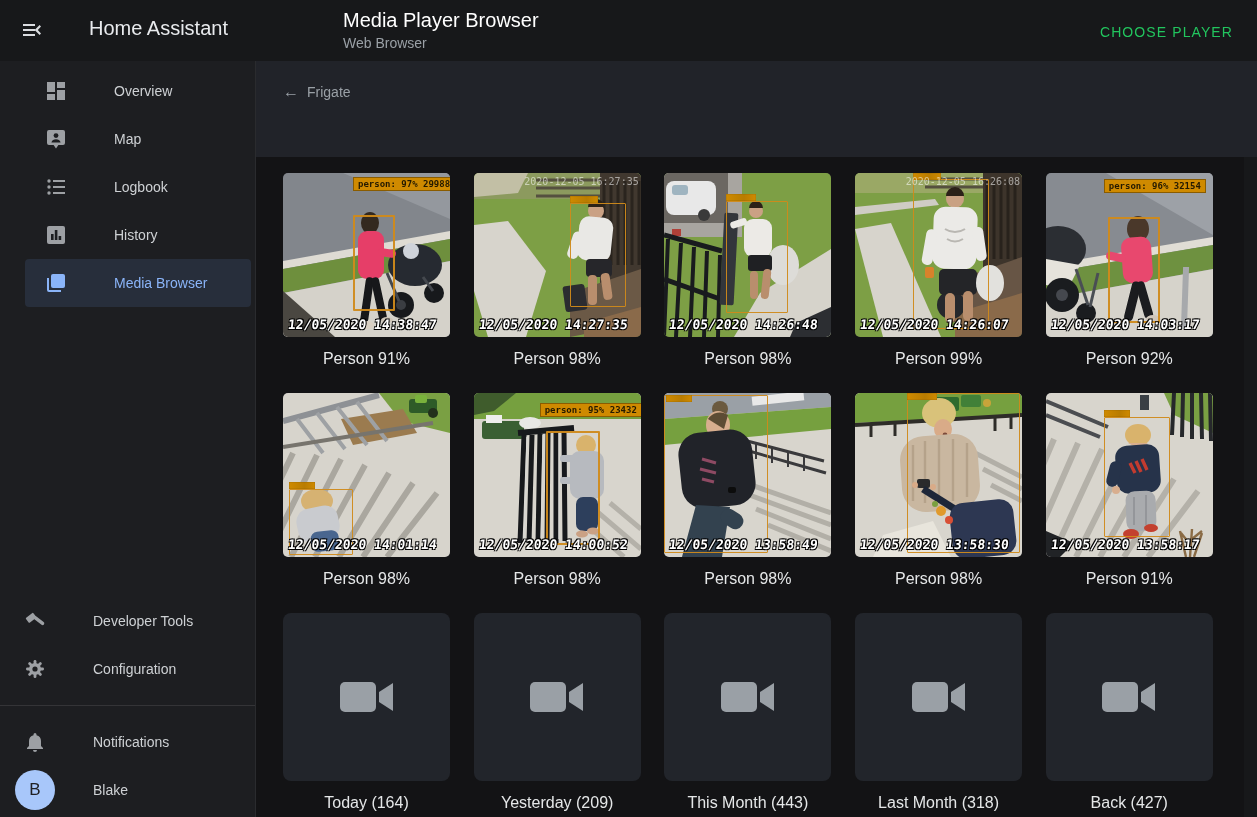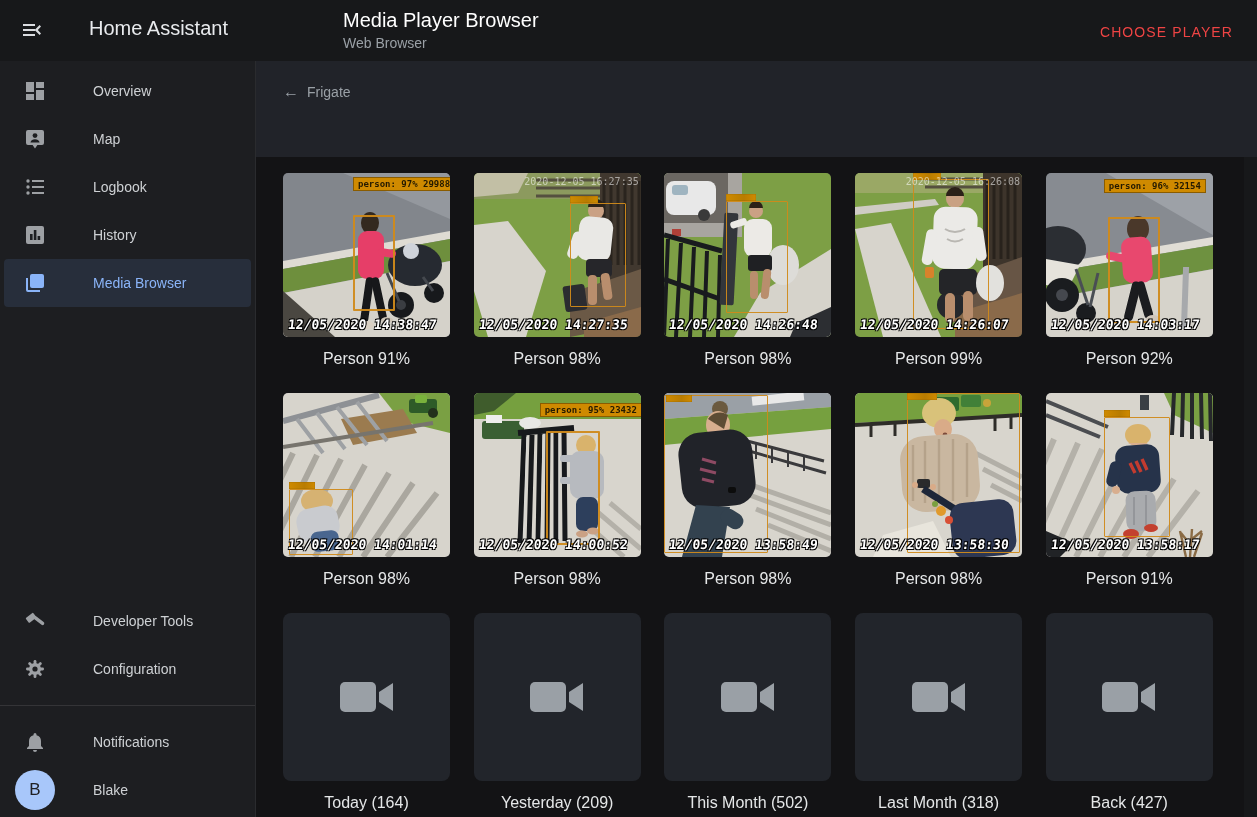--- a/index.html
+++ b/index.html
@@ -8,25 +8,25 @@
   #app { position:relative; width:1257px; height:817px; background:#131315; }
 
   
   .topbar { position:absolute; left:0; top:0; width:1257px; height:61px; background:#17181a; z-index:10; }
   .menu-btn { position:absolute; left:20px; top:18px; width:24px; height:24px; cursor:pointer; }
   .ha-title { position:absolute; left:89px; top:17px; font-size:20px; color:#e8eaed; }
   .pt-wrap  { position:absolute; left:343px; top:8px; }
   .pt-title { font-size:20px; line-height:24px; color:#ffffff; }
   .pt-sub   { font-size:14px; line-height:16px; margin-top:3px; color:#9aa0a6; }
   .choose-player { position:absolute; right:16px; top:20px; font-size:14px; font-weight:500;
-                   letter-spacing:1.1px; color:#ef4444; cursor:pointer; padding:4px 8px; }
+                   letter-spacing:1.1px; color:#22c55e; cursor:pointer; padding:4px 8px; }
 
   
   .sidebar { position:absolute; left:0; top:61px; width:256px; bottom:0; background:#1d1e21;
-             border-right:1px solid rgba(255,255,255,0.06); }
+             border-right:1px solid rgba(255,255,255,0.06);padding-left:21px; }
   .side-nav { padding-top:6px; }
   .side-item { height:48px; display:flex; align-items:center; padding-left:19px; cursor:pointer;
                color:#ced1d4; font-size:14px; margin:0 4px; border-radius:4px; }
   .side-item .icn { width:24px; height:24px; flex:0 0 24px; }
   .side-item .lbl { margin-left:46px; white-space:nowrap; }
   .side-item.selected { background:#272e3b; color:#8ab4f8; }
   .side-item.selected svg path, .side-item.selected svg circle, .side-item.selected svg rect { fill:#8ab4f8; }
   .side-bottom { position:absolute; left:0; right:0; bottom:3px; }
   .side-divider { border-top:1px solid rgba(255,255,255,0.10); margin:12px 0; }
   .avatar { width:40px; height:40px; border-radius:50%; background:#a8c7fa; color:#202124;
@@ -503,21 +503,21 @@
           </div>
           <div class="cell-label">Yesterday (209)</div>
         </div>
         <div class="cell">
           <div class="tile">
             <svg width="54" height="36" viewBox="0 0 54 36">
               <rect x="0" y="3" width="36" height="30" rx="5" fill="#9aa0a6"></rect>
               <path d="M39 13 L53 4 L53 32 L39 23 Z" fill="#9aa0a6"></path>
             </svg>
           </div>
-          <div class="cell-label">This Month (502)</div>
+          <div class="cell-label">This Month (443)</div>
         </div>
         <div class="cell">
           <div class="tile">
             <svg width="54" height="36" viewBox="0 0 54 36">
               <rect x="0" y="3" width="36" height="30" rx="5" fill="#9aa0a6"></rect>
               <path d="M39 13 L53 4 L53 32 L39 23 Z" fill="#9aa0a6"></path>
             </svg>
           </div>
           <div class="cell-label">Last Month (318)</div>
         </div>

